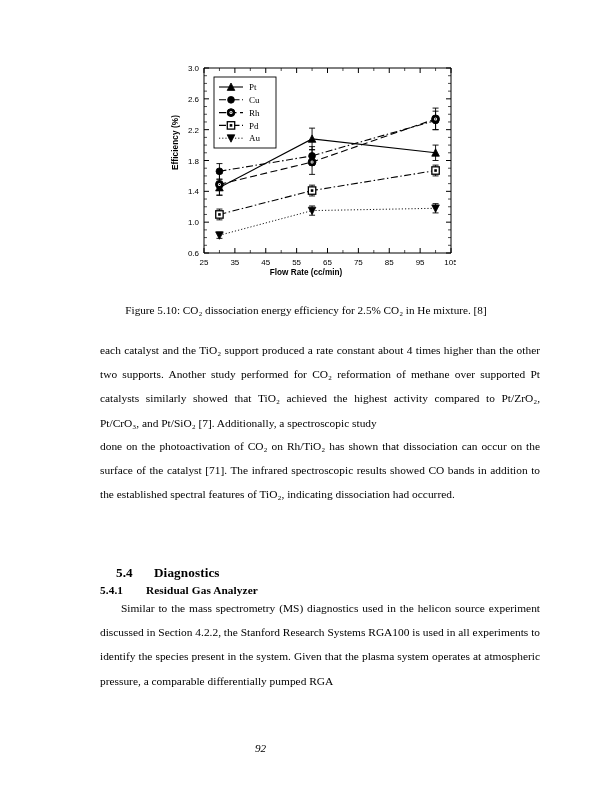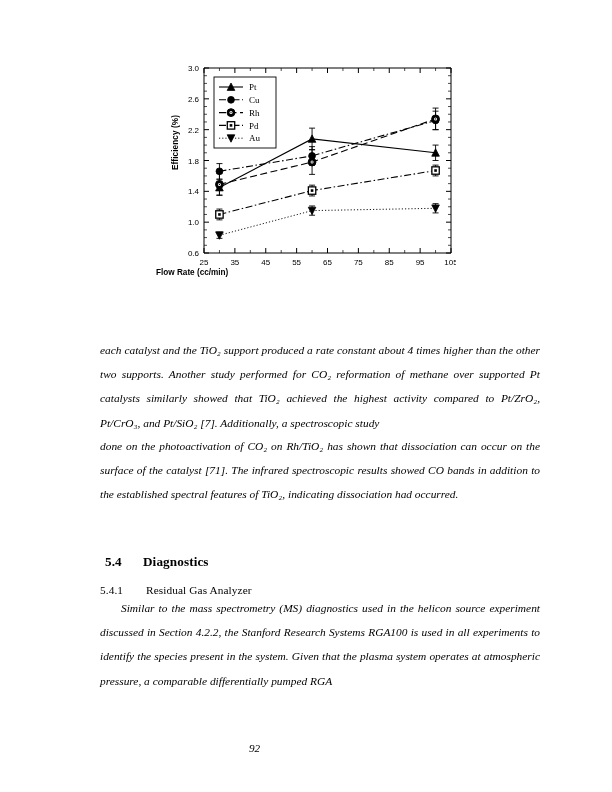--- a/index.html
+++ b/index.html
@@ -53,21 +53,21 @@
     font-weight: bold;
     letter-spacing: 0.1px;
     white-space: nowrap;
   }
   
   .xlabel {
     position: absolute;
     left: 0;
     top: 208px;
     width: 300px;
-    text-align: left;
+    text-align: center;
     font-family: "Liberation Sans", sans-serif;
     font-size: 8.2px;
     font-weight: bold;
   }
 
   .plot-svg {
     position: absolute;
     left: 0;
     top: 0;
   }
@@ -88,54 +88,53 @@
     position: absolute;
     left: 100px;
     width: 440px;
     font-size: 11.4px;
   }
   p.para {
     margin: 0;
     text-align: justify;
     text-justify: inter-word;
     line-height: 24.2px;
-    font-style: italic;
   }
   p.para.indent { text-indent: 21px; }
 
   .para-1 { top: 338px; }
   .para-2 { top: 434px; }
 
   h2.section {
     position: absolute;
     left: 100px;
     top: 549px;
-    margin: 5px;
+    margin: 16px;
     font-size: 13.2px;
     font-weight: bold;
     letter-spacing: 0.1px;
   }
   h2.section .num { display: inline-block; width: 38px; }
 
   h3.subsection {
     position: absolute;
     left: 100px;
     top: 584px;
     margin: 0;
     font-size: 11.3px;
-    font-weight: normal;
+    font-weight: bold;
     letter-spacing: 0.1px;
   }
   h3.subsection .num { display: inline-block; width: 46px; }
 
   .para-3 { top: 596px; }
 
   .page-number {
     position: absolute;
-    left: 6px;
+    left: 12px;
     top: 742px;
     width: 497px;
     text-align: center;
     font-size: 11.2px;
     font-style: italic;
   }
 </style>
 </head>
 <body>
 
@@ -358,20 +357,24 @@
               <line x1="63" y1="78.2" x2="87" y2="78.2" stroke="#000" stroke-width="0.9" stroke-dasharray="1.2,2"></line>
               <polygon points="75,82.2 71.19999999999999,74.8 78.80000000000001,74.8" fill="#000" stroke="#000" stroke-width="0.8"></polygon>
               <text x="93" y="81.4" font-family="&quot;Liberation Serif&quot;, serif" font-size="9" fill="#000">Au</text>
             </g>
           </g>
       </svg>
 
     </div>
   </div>
 
+  <div class="caption">
+    <span>Figure 5.10:</span>
+    <span>CO₂ dissociation energy efficiency for 2.5% CO₂ in He mixture. [8]</span>
+  </div>
 
   <div class="body-col para-1">
     <p class="para">each catalyst and the TiO₂ support produced a rate constant about 4 times higher than the other two supports. Another study performed for CO₂ reformation of methane over supported Pt catalysts similarly showed that TiO₂ achieved the highest activity compared to Pt/ZrO₂, Pt/CrO₃, and Pt/SiO₂ [7]. Additionally, a spectroscopic study</p>
   </div>
 
   <div class="body-col para-2">
     <p class="para">done on the photoactivation of CO₂ on Rh/TiO₂ has shown that dissociation can occur on the surface of the catalyst [71]. The infrared spectroscopic results showed CO bands in addition to the established spectral features of TiO₂, indicating dissociation had occurred.</p>
   </div>
 
   <h2 class="section">

